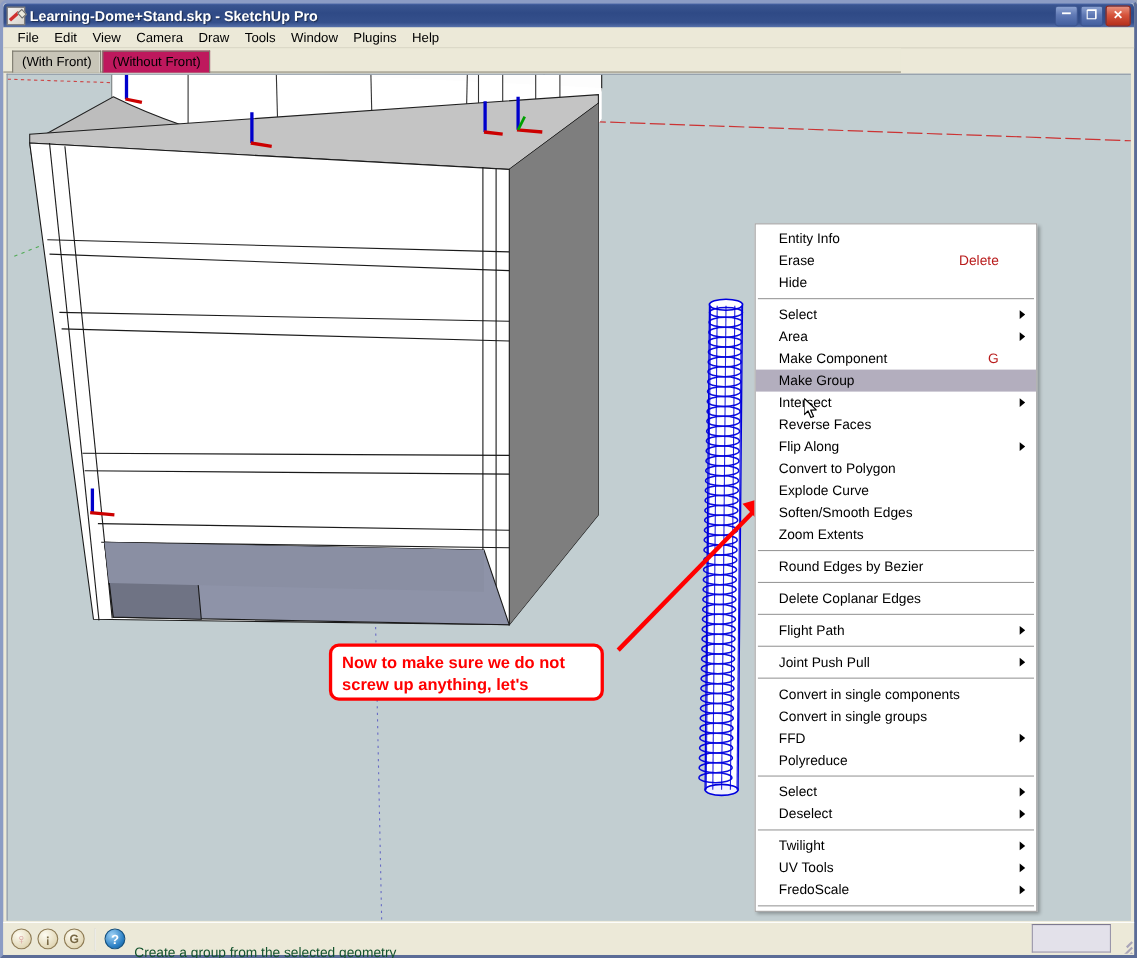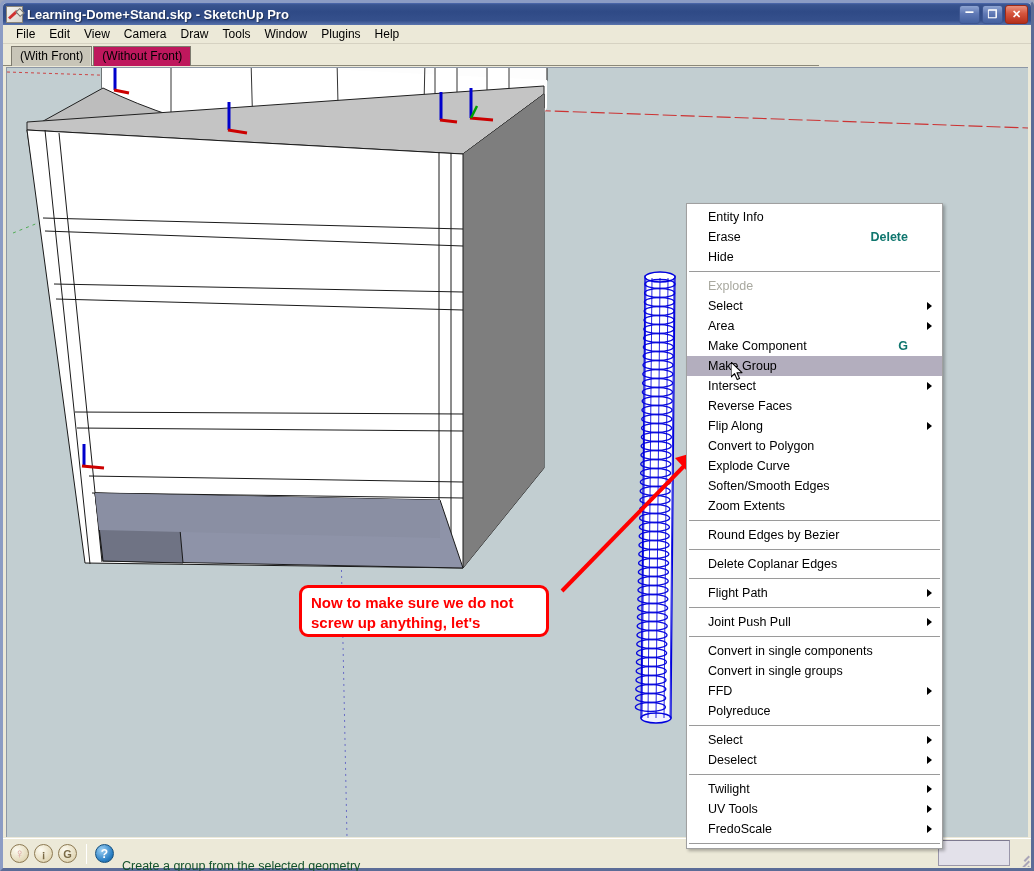--- a/index.html
+++ b/index.html
@@ -243,21 +243,21 @@
     padding: 0 6px 0 21px;
     color: #000;
     cursor: default;
     white-space: nowrap;
     position: relative;
   }
   .ctxmenu .row.sel { background: #b3aebe; }
   .ctxmenu .row.disabled { color: #a9a9a0; }
   .ctxmenu .row .lbl { flex: 0 0 auto; }
   .ctxmenu .row .accel {
-    margin-left: auto; padding-right: 28px; color: #0f766e; font-weight: bold;
+    margin-left: auto; padding-right: 28px; color: #b91c1c;
   }
   .ctxmenu .row .arrow {
     margin-left: auto;
     width: 0; height: 0;
     border-left: 5px solid #000;
     border-top: 4px solid transparent;
     border-bottom: 4px solid transparent;
     margin-right: 4px;
   }
   .ctxmenu .sep {
@@ -490,23 +490,20 @@
     <div class="row">
       <span class="lbl">Erase</span>
       <span class="accel">Delete</span>
     </div>
     <div class="row">
       <span class="lbl">Hide</span>
     </div>
 
     <div class="sep"></div>
 
-    <div class="row disabled">
-      <span class="lbl">Explode</span>
-    </div>
     <div class="row">
       <span class="lbl">Select</span>
       <span class="arrow"></span>
     </div>
     <div class="row">
       <span class="lbl">Area</span>
       <span class="arrow"></span>
     </div>
     <div class="row">
       <span class="lbl">Make Component</span>

